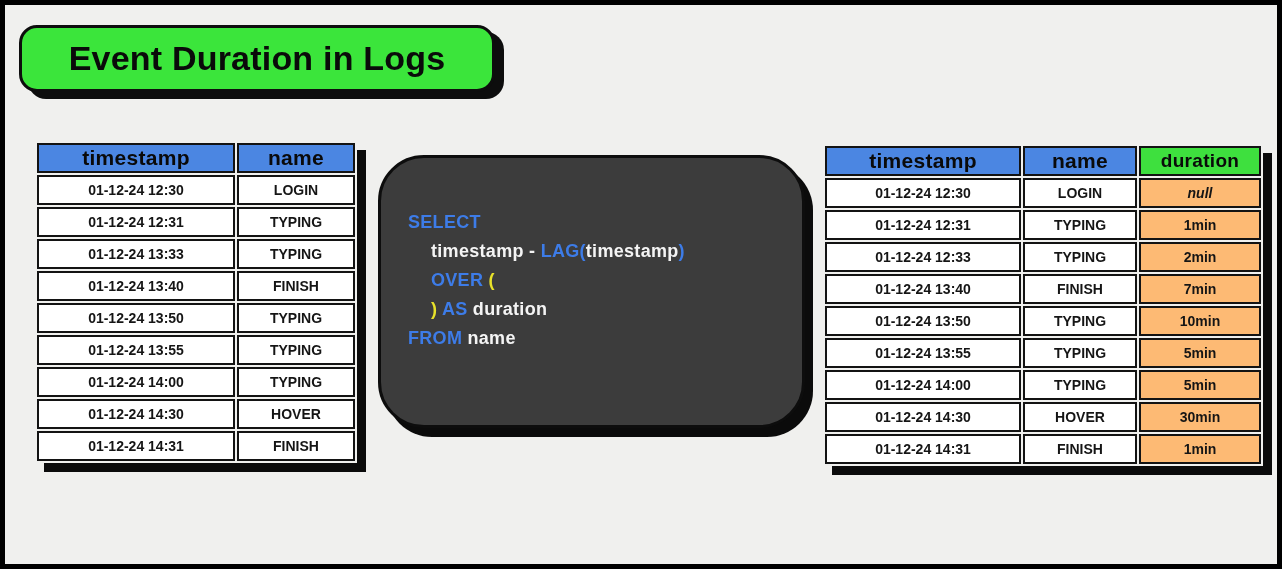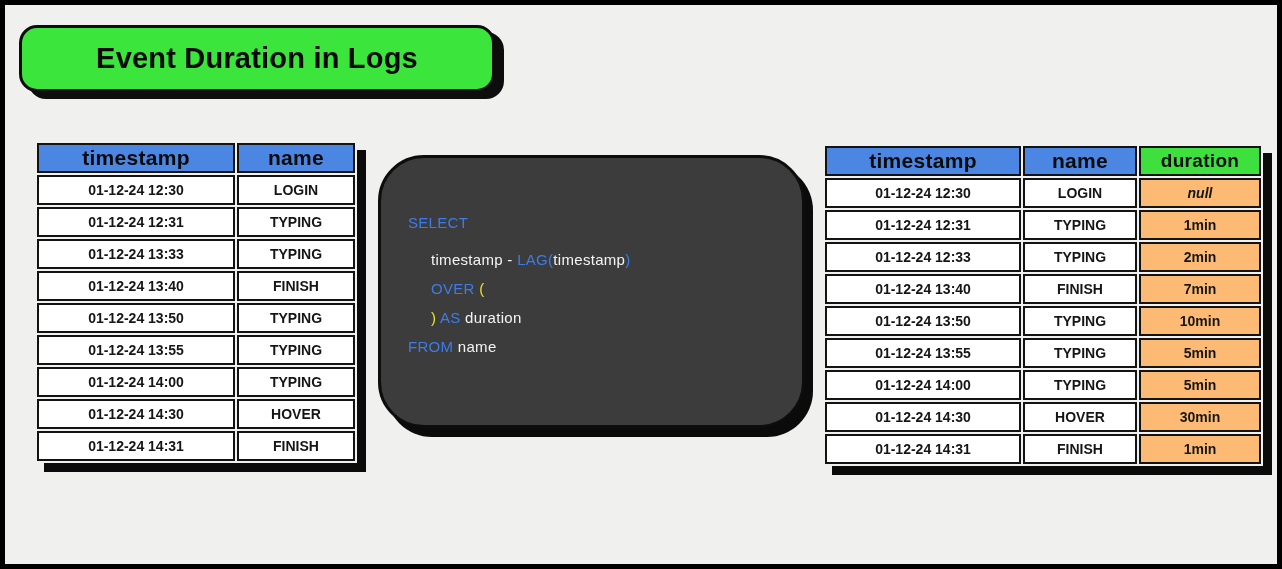--- a/index.html
+++ b/index.html
@@ -10,21 +10,21 @@
     font-family:"Liberation Sans",sans-serif;color:#111;
   }
   
   .banner{
     position:absolute;left:14px;top:20px;width:476px;height:67px;
     background:#3be53b;border:3px solid #0d0d0d;border-radius:18px;
     box-shadow:9px 7px 0 #0d0d0d;
     display:flex;align-items:center;justify-content:center;
   }
   .banner span{
-    font-size:29px;font-weight:800;letter-spacing:.2px;color:#0a0a0a;
+    font-size:34px;font-weight:800;letter-spacing:.2px;color:#0a0a0a;
   }
   
   table.tbl{
     position:absolute;border-collapse:separate;border-spacing:2px;
     background:transparent;box-shadow:9px 9px 0 #0b0b0b;
   }
   .tbl th,.tbl td{
     border:2px solid #131313;background:#fff;text-align:center;
     height:26px;line-height:26px;padding:0 2px;white-space:nowrap;
   }
@@ -43,21 +43,21 @@
   #result-table td.dur{background:#fdba74;}
   #result-table td.dur.null{font-style:italic;font-weight:600;}
   
   .code-block{
     position:absolute;left:373px;top:150px;width:427px;height:273px;
     background:#3c3c3c;border:3px solid #0d0d0d;border-radius:46px;
     box-shadow:8px 9px 0 #0b0b0b;
     padding:50px 20px 0 27px;
   }
   .code-line{
-    font-size:15px;line-height:29px;font-weight:400;letter-spacing:.3px;
+    font-size:18px;line-height:29px;font-weight:700;letter-spacing:.3px;
     white-space:pre;
   }
   .c-keyword{color:#3d7ce8;}
   .c-plain{color:#f4f4f4;}
   .c-paren{color:#e8e22a;}
 </style>
 </head>
 <body>
 
 <div class="canvas">
@@ -109,21 +109,21 @@
         <tr>
           <td>01-12-24 14:31</td>
           <td>FINISH</td>
         </tr>
       </tbody>
   </table>
 
   <div class="code-block">
     <div class="code">
         <div class="code-line" style="padding-left: 0px;"><span class="c-keyword">SELECT</span></div>
-        <div class="code-line" style="padding-left: 23px; margin-top: 8px;"><span class="c-plain">timestamp - </span><span class="c-keyword">LAG(</span><span class="c-plain">timestamp</span><span class="c-keyword">)</span></div>
+        <div class="code-line" style="padding-left: 23px;"><span class="c-plain">timestamp - </span><span class="c-keyword">LAG(</span><span class="c-plain">timestamp</span><span class="c-keyword">)</span></div>
         <div class="code-line" style="padding-left: 23px;"><span class="c-keyword">OVER </span><span class="c-paren">(</span></div>
         <div class="code-line" style="padding-left: 23px;"><span class="c-paren">) </span><span class="c-keyword">AS </span><span class="c-plain">duration</span></div>
         <div class="code-line" style="padding-left: 0px;"><span class="c-keyword">FROM </span><span class="c-plain">name</span></div>
       </div>
   </div>
 
   <table class="tbl" id="result-table">
     <thead>
         <tr>
           <th>timestamp</th>

